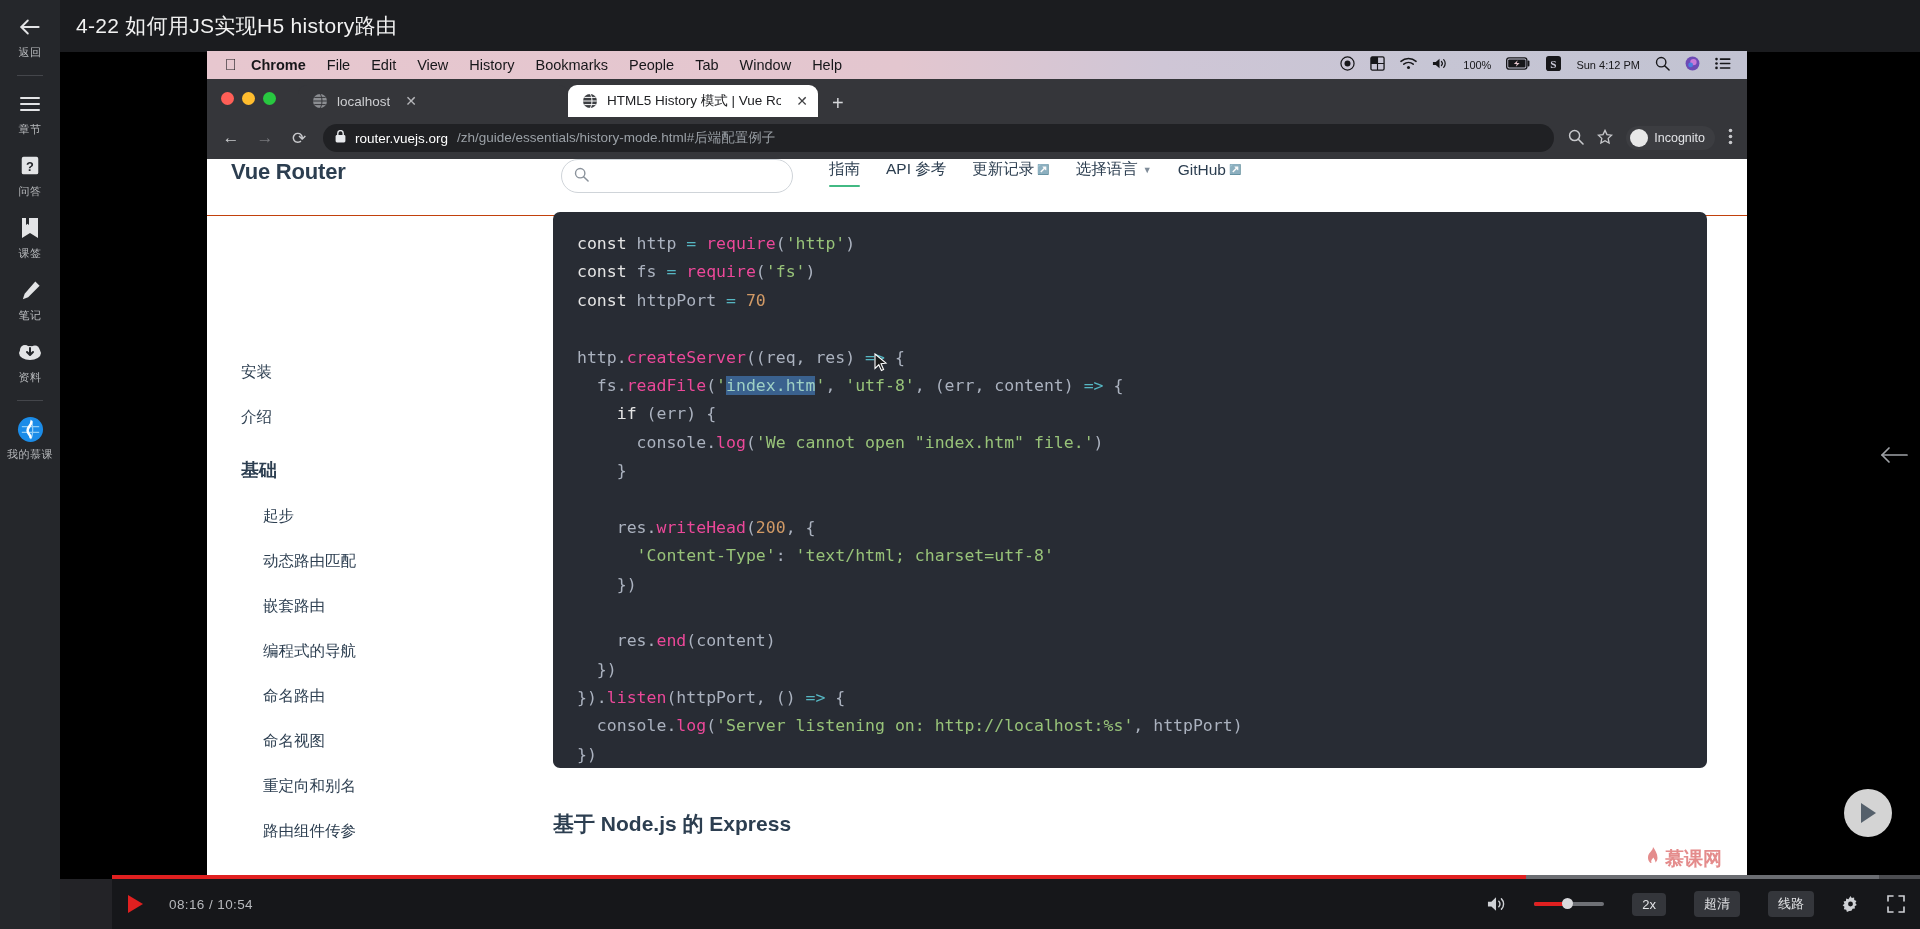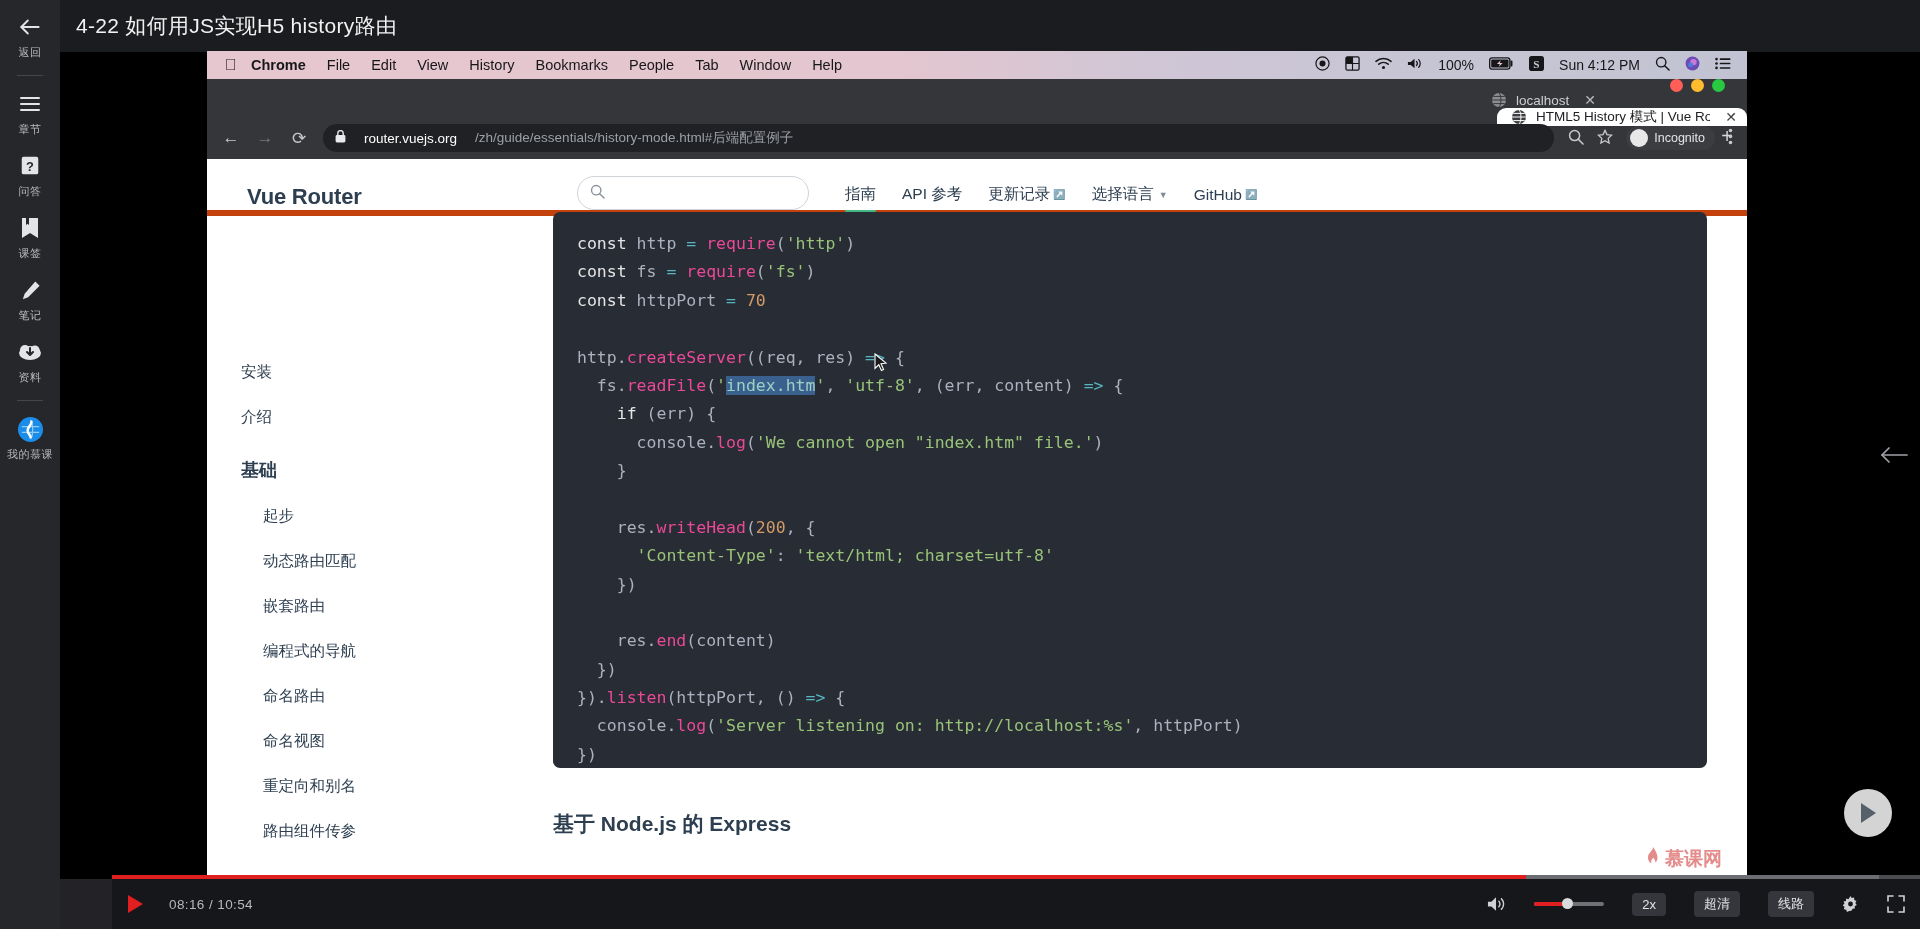--- a/index.html
+++ b/index.html
@@ -35,51 +35,51 @@
              overflow:hidden; }
 
   
   .macbar { height:28px; width:100%;
             background:linear-gradient(to right,#e7c7cf 0%, #e3c6cf 45%, #cfc6d6 62%, #c6c5d4 80%, #c2c3d2 100%);
             display:flex; align-items:center; padding:0 10px; font-size:14.5px; color:#17171a;}
   .macbar .apple { font-size:16px; margin:0 14px 0 8px; line-height:1; }
   .macbar .mi { margin-right:21px; white-space:nowrap; }
   .macbar .mi.bold { font-weight:bold; }
   .macbar .right { margin-left:auto; display:flex; align-items:center; gap:15px; padding-right:6px;}
-  .macbar .right .t { font-size:14px; }
-
-  
-  .tabstrip { height:38px; background:#35363a; display:flex; align-items:flex-end; padding-left:14px;flex-direction:column; }
+  .macbar .right .t { font-size:11px; }
+
+  
+  .tabstrip { height:38px; background:#35363a; display:flex; align-items:flex-end; padding-left:14px; }
   .win-dots { display:flex; align-items:center; gap:8px; height:38px; padding-right:22px;}
   .dot { width:13px; height:13px; border-radius:50%; }
   .tab { height:32px; display:flex; align-items:center; gap:9px; padding:0 10px 0 14px;
          border-radius:9px 9px 0 0; font-size:13.5px; max-width:300px;}
   .tab.inactive { background:#35363a; color:#cdced1; }
   .tab.active { background:#fff; color:#202124; }
   .tab .favicon { width:16px; height:16px; border-radius:50%; display:inline-block; flex:0 0 16px;}
   .tab .tlabel { overflow:hidden; white-space:nowrap; text-overflow:clip; }
   .tab .tclose { font-size:14px; opacity:.85; margin-left:6px;}
   .newtab { color:#d6d7da; font-size:20px; padding:0 14px 4px; align-self:flex-end; line-height:1;}
 
   
   .omnirow { height:42px; background:#35363a; display:flex; align-items:center; padding:0 14px; gap:14px;}
   .navico { color:#c8c9cc; font-size:17px; width:20px; text-align:center;}
   .navico.dim { color:#77787c; }
   .omnibox { flex:1; height:28px; background:#202124; border-radius:14px; display:flex; align-items:center;
-             padding:0 12px; gap:18px; font-size:13.5px; color:#9aa0a6;}
+             padding:0 12px; gap:9px; font-size:13.5px; color:#9aa0a6;}
   .omnibox .host { color:#fff; }
   .omni-right { display:flex; align-items:center; gap:13px; color:#c8c9cc; font-size:14px;}
   .incog { display:flex; align-items:center; gap:6px; background:#3c3d41; border-radius:13px;
            padding:3px 10px 3px 4px; color:#e3e4e7; font-size:12.5px;}
   .incog .av { width:18px; height:18px; border-radius:50%; background:#e8e8e8; display:block;}
 
   
   .page { height:730px; background:#fff; position:relative; overflow:hidden;}
-  .vr-header { height:57px; border-bottom:6px solid #c2410c; display:flex; align-items:flex-end;
-               padding:0 0 0 40px; }
+  .vr-header { height:57px; border-bottom:1px solid #c2410c; display:flex; align-items:flex-start;
+               padding:0 0 0 24px; }
   .vr-logo { font-size:22px; font-weight:bold; color:#2c3e50; letter-spacing:-.2px; width:330px;}
   .vr-search { width:232px; height:34px; border:1px solid #cfd4d9; border-radius:17px;
                display:flex; align-items:center; padding:0 12px; color:#9aa2ab; font-size:14px;}
   .vr-nav { display:flex; align-items:center; gap:26px; margin-left:36px; font-size:15.5px; color:#2c3e50;}
   .vr-nav .it { position:relative; padding-bottom:5px; white-space:nowrap; display:flex; align-items:center; gap:3px;}
   .vr-nav .it.active { color:#2c3e50; }
   .vr-nav .it.active::after { content:""; position:absolute; left:0; right:0; bottom:-2px; height:2.5px;
                               background:#42b983; border-radius:2px;}
   .ext { font-size:10px; vertical-align:super; }
   .caret { font-size:9px; color:#7f8c99; margin-left:2px;}

